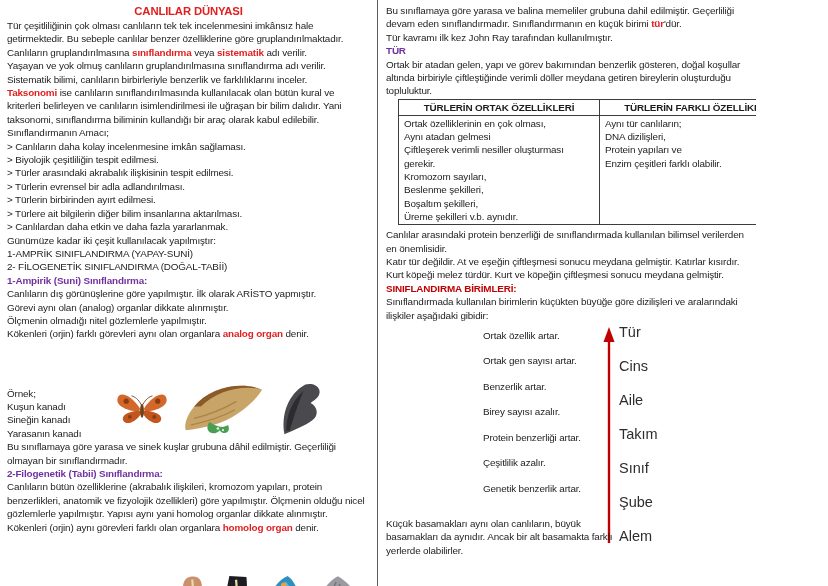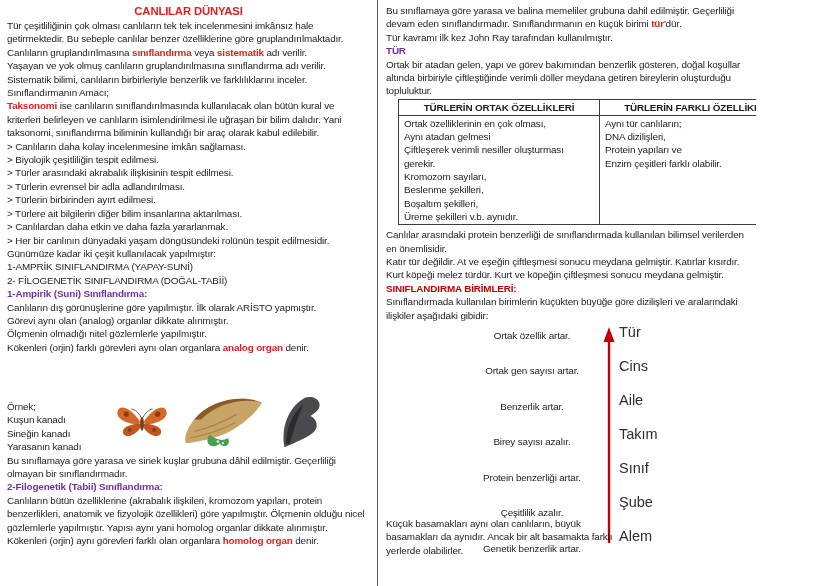--- a/index.html
+++ b/index.html
@@ -23,48 +23,47 @@
   .ex2 .ex-labels{width:168px;}
   .ex-images{display:flex;align-items:center;gap:9px;margin-top:0;}
   .ex2 .ex-images{align-items:flex-start;gap:5px;}
   
   table.species{border-collapse:collapse;width:403px;margin:1px 0 3px 12px;table-layout:fixed;}
   table.species th,table.species td{border:1px solid #3c3c3c;padding:1px 5px;vertical-align:top;}
   table.species th{font-size:9.9px;text-align:center;font-weight:bold;line-height:13px;}
   table.species td div{line-height:13.3px;}
   
   .diagram{position:relative;height:248px;margin-top:3px;}
-  .diag-left{position:absolute;left:97px;top:4px;display:flex;flex-direction:column;gap:22px;align-items:center;}
+  .diag-left{position:absolute;left:97px;top:4px;display:flex;flex-direction:column;gap:12px;}
   .diag-left div{line-height:13.4px;}
   .diag-arrow{position:absolute;left:215px;top:0;}
   .diag-ranks{position:absolute;left:233px;top:0;display:flex;flex-direction:column;gap:19px;
               font-size:14.5px;color:#2d2d2d;letter-spacing:0;}
   .diag-ranks div{line-height:15px;}
   .diag-note{position:absolute;left:0;top:192px;width:238px;}
 </style>
 </head>
 <body>
 
 <div class="page">
 
   <div class="col col-left">
     <div class="doc-title">CANLILAR DÜNYASI</div>
     <p><span>Tür çeşitliliğinin çok olması canlıların tek tek incelenmesini imkânsız hale getirmektedir. Bu sebeple canlılar benzer özelliklerine göre gruplandırılmaktadır. Canlıların gruplandırılmasına </span><span class="red">sınıflandırma</span><span> veya </span><span class="red">sistematik</span><span> adı verilir.</span></p>
     <p>Yaşayan ve yok olmuş canlıların gruplandırılmasına sınıflandırma adı verilir. Sistematik bilimi, canlıların birbirleriyle benzerlik ve farklılıklarını inceler.</p>
+    <p><span class="red">Taksonomi</span><span> ise canlıların sınıflandırılmasında kullanılacak olan bütün kural ve kriterleri belirleyen ve canlıların isimlendirilmesi ile uğraşan bir bilim dalıdır. Yani taksonomi, sınıflandırma biliminin kullandığı bir araç olarak kabul edilebilir.</span></p>
     <p>Sınıflandırmanın Amacı;</p>
-    <p><span class="red">Taksonomi</span><span> ise canlıların sınıflandırılmasında kullanılacak olan bütün kural ve kriterleri belirleyen ve canlıların isimlendirilmesi ile uğraşan bir bilim dalıdır. Yani taksonomi, sınıflandırma biliminin kullandığı bir araç olarak kabul edilebilir.</span></p>
     <div>
       <p>&gt; Canlıların daha kolay incelenmesine imkân sağlaması.</p>
       <p>&gt; Biyolojik çeşitliliğin tespit edilmesi.</p>
       <p>&gt; Türler arasındaki akrabalık ilişkisinin tespit edilmesi.</p>
       <p>&gt; Türlerin evrensel bir adla adlandırılması.</p>
       <p>&gt; Türlerin birbirinden ayırt edilmesi.</p>
       <p>&gt; Türlere ait bilgilerin diğer bilim insanlarına aktarılması.</p>
       <p>&gt; Canlılardan daha etkin ve daha fazla yararlanmak.</p>
-      <p>&gt; Her bir canlının dünyadaki yaşam döngüsündeki rolünün tespit edilmesidir.</p>
     </div>
     <p>Günümüze kadar iki çeşit kullanılacak yapılmıştır:</p>
     <p>1-AMPRİK SINIFLANDIRMA (YAPAY-SUNİ)</p>
     <p>2- FİLOGENETİK SINIFLANDIRMA (DOĞAL-TABİİ)</p>
     <p class="purple-h">1-Ampirik (Suni) Sınıflandırma:</p>
     <p>Canlıların dış görünüşlerine göre yapılmıştır. İlk olarak ARİSTO yapmıştır.</p>
     <p>Görevi aynı olan (analog) organlar dikkate alınmıştır.</p>
     <p>Ölçmenin olmadığı nitel gözlemlerle yapılmıştır.</p>
     <p><span>Kökenleri (orjin) farklı görevleri aynı olan organlara </span><span class="red">analog organ</span><span> denir.</span></p>
     <div class="ex-block ex1">

